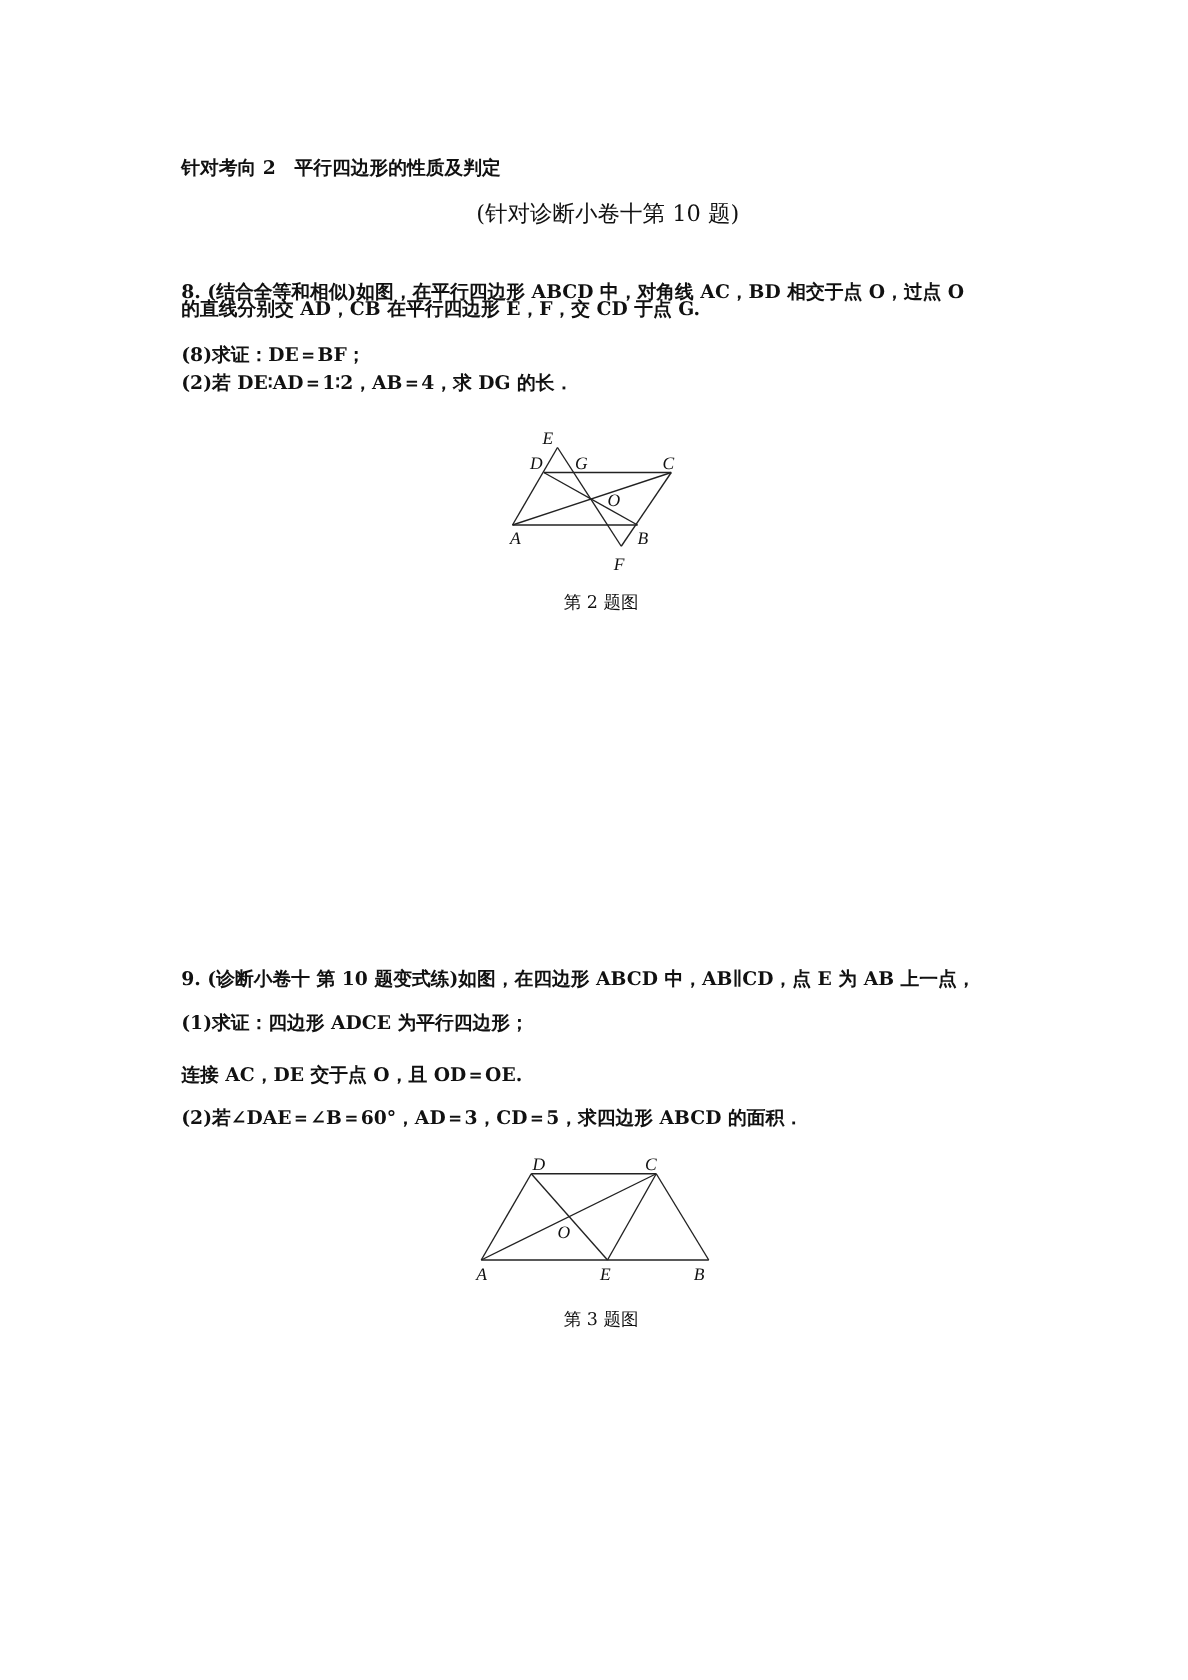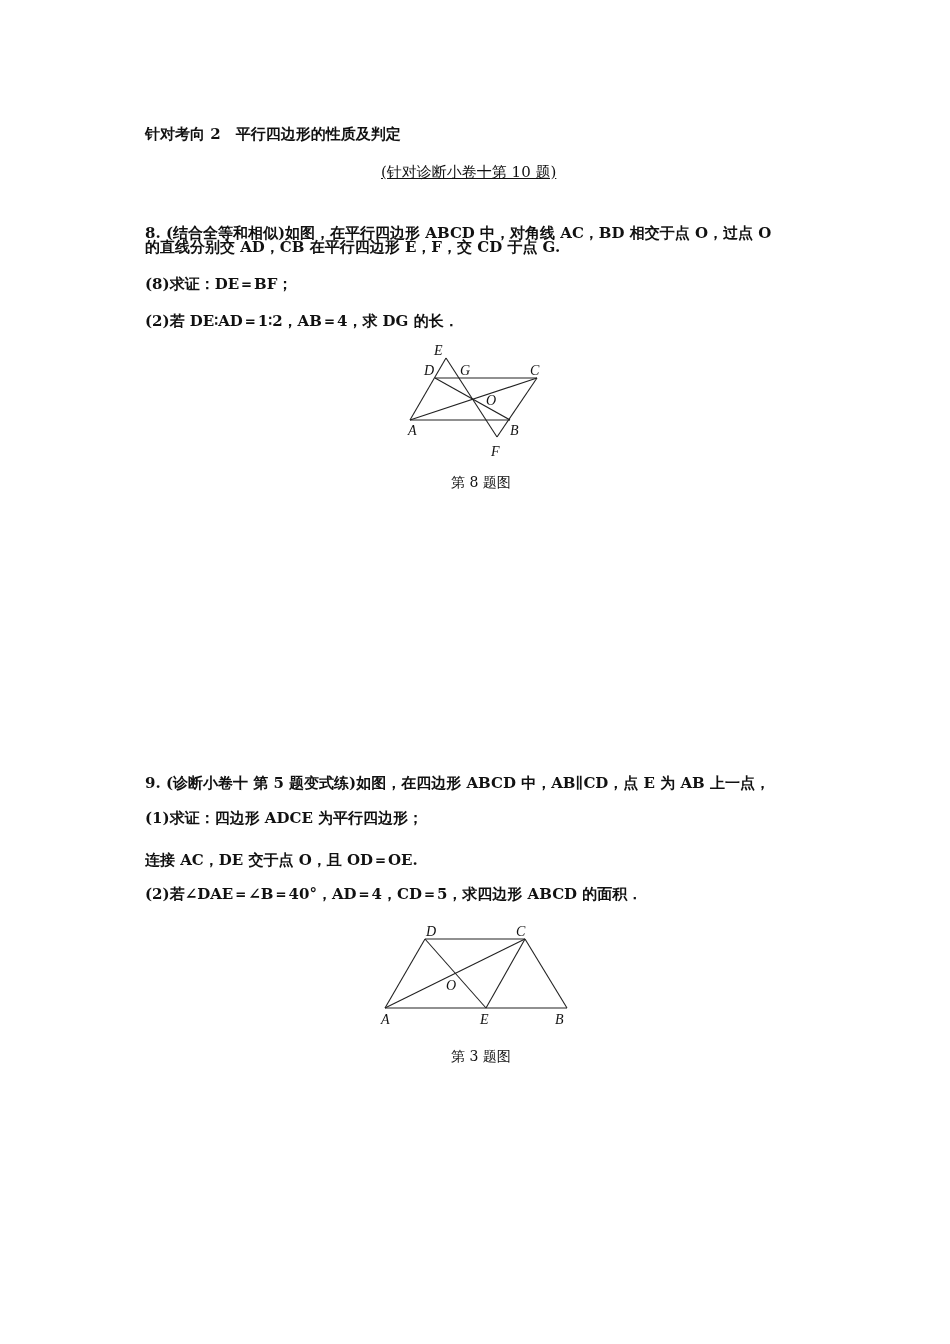--- a/index.html
+++ b/index.html
@@ -1,35 +1,35 @@
 <!DOCTYPE html>
 <html><head>
 <meta charset="utf-8">
 <style>
   html, body { margin: 0; padding: 0; background: #ffffff; }
   body { width: 950px; height: 1344px; position: relative; overflow: hidden;
          font-family: "DejaVu Serif", "Liberation Serif", serif; color: #111; }
   .line { position: absolute; left: 145px; font-size: 15px; line-height: 20px; white-space: nowrap; font-weight: bold; }
-  .center { position: absolute; font-size: 15px; line-height: 20px; white-space: nowrap; text-decoration: underline; }
+  .center { position: absolute; font-size: 18px; line-height: 20px; white-space: nowrap; }
   .caption { position: absolute; font-size: 14px; line-height: 18px; white-space: nowrap; }
   svg.fig { position: absolute; left: 0; top: 0; }
   svg.fig line { stroke: #222; stroke-width: 1.1; }
   svg.fig text { font-family: "Liberation Serif", "DejaVu Serif", serif; font-style: italic; font-size: 14px; fill: #111; }
 </style>
 </head>
 <body>
 
 <div class="line" style="top:124px;">针对考向 2　平行四边形的性质及判定</div>
 <div class="center" style="left:381px; top:162px;">(针对诊断小卷十第 10 题)</div>
 
 <div>
   <div class="line" style="top:199px;margin-top:24px;">8. (结合全等和相似)如图，在平行四边形 ABCD 中，对角线 AC，BD 相交于点 O，过点 O</div>
   <div class="line" style="top:237px;">的直线分别交 AD，CB 在平行四边形 E，F，交 CD 于点 G.</div>
   <div class="line" style="top:274px;">(8)求证：DE＝BF；</div>
-  <div class="line" style="top:311px;">(2)若 DE∶AD＝1∶2，AB＝4，求 DG 的长．</div>
+  <div class="line" style="top:296px;">(2)若 DE∶AD＝1∶2，AB＝4，求 DG 的长．</div>
 
   <svg class="fig" width="950" height="1344" viewBox="0 0 950 1344" style="pointer-events:none;">
 
     <line x1="410" y1="420" x2="510" y2="420"></line>
     <line x1="435" y1="378" x2="537" y2="378"></line>
     <line x1="410" y1="420" x2="446" y2="358"></line>
     <line x1="537" y1="378" x2="497" y2="437"></line>
 
     <line x1="410" y1="420" x2="537" y2="378"></line>
     <line x1="435" y1="378" x2="510" y2="420"></line>
@@ -37,28 +37,28 @@
     <line x1="446" y1="358" x2="497" y2="437"></line>
     <text x="434" y="355">E</text>
     <text x="424" y="375">D</text>
     <text x="460" y="375">G</text>
     <text x="530" y="375">C</text>
     <text x="486" y="405">O</text>
     <text x="408" y="435">A</text>
     <text x="510" y="435">B</text>
     <text x="491" y="456">F</text>
   </svg>
-  <div class="caption" style="left:451px; top:473px;">第 8 题图</div>
+  <div class="caption" style="left:451px; top:473px;">第 2 题图</div>
 </div>
 
 <div>
-  <div class="line" style="top:773px;">9. (诊断小卷十  第 5 题变式练)如图，在四边形 ABCD 中，AB∥CD，点 E 为 AB 上一点，</div>
+  <div class="line" style="top:773px;">9. (诊断小卷十  第 10 题变式练)如图，在四边形 ABCD 中，AB∥CD，点 E 为 AB 上一点，</div>
   <div class="line" style="top:850px;">连接 AC，DE 交于点 O，且 OD＝OE.</div>
   <div class="line" style="top:808px;">(1)求证：四边形 ADCE 为平行四边形；</div>
-  <div class="line" style="top:884px;">(2)若∠DAE＝∠B＝40°，AD＝4，CD＝5，求四边形 ABCD 的面积．</div>
+  <div class="line" style="top:884px;">(2)若∠DAE＝∠B＝60°，AD＝3，CD＝5，求四边形 ABCD 的面积．</div>
 
   <svg class="fig" width="950" height="1344" viewBox="0 0 950 1344" style="pointer-events:none;">
     <line x1="385" y1="1008" x2="567" y2="1008"></line>
     <line x1="425" y1="939" x2="525" y2="939"></line>
     <line x1="385" y1="1008" x2="425" y2="939"></line>
     <line x1="525" y1="939" x2="567" y2="1008"></line>
     <line x1="385" y1="1008" x2="525" y2="939"></line>
     <line x1="425" y1="939" x2="486" y2="1008"></line>
     <line x1="525" y1="939" x2="486" y2="1008"></line>
     <text x="426" y="936">D</text>

